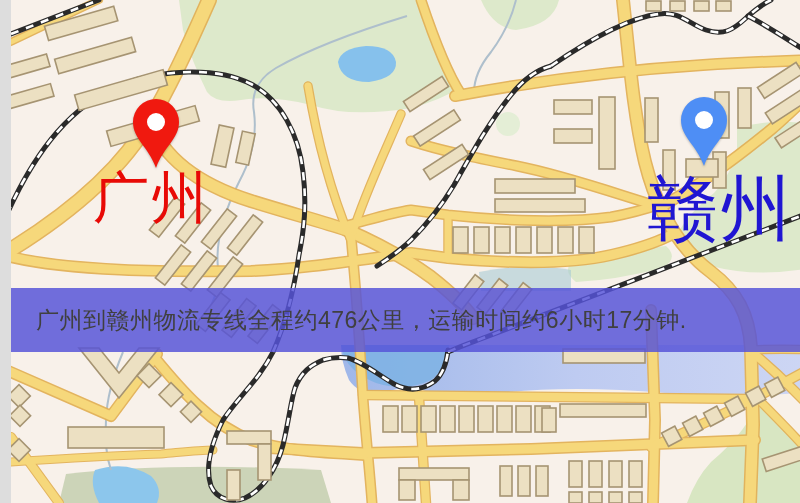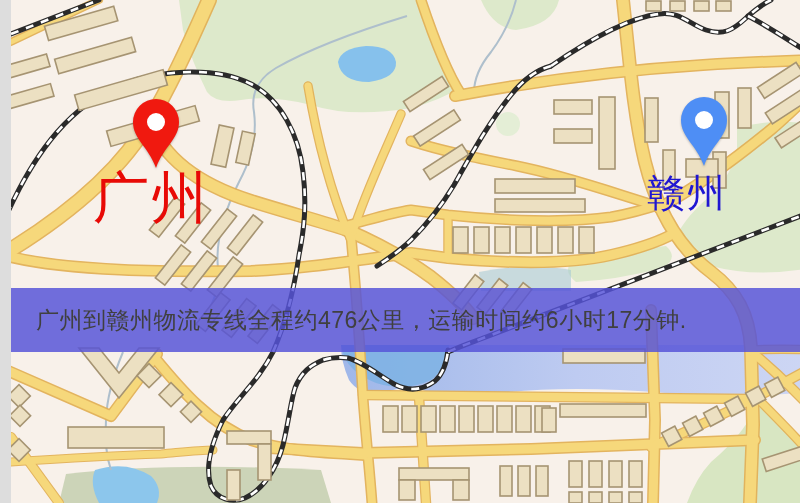--- a/index.html
+++ b/index.html
@@ -6,21 +6,21 @@
   .stage{position:relative;width:791px;height:503px;overflow:hidden;
          font-family:"Liberation Sans","DejaVu Sans",sans-serif;background:#f8f1ea;margin-left:11px;}
   .stage svg.mapart{position:absolute;left:0;top:0;}
   .pin{position:absolute;width:60px;height:76px;pointer-events:auto;
        filter:drop-shadow(0 1px 1px rgba(0,0,0,.25));}
   .pin-origin{left:115px;top:94px;}
   .pin-dest{left:663px;top:92px;}
   .city-label{position:absolute;font-family:"Liberation Serif","DejaVu Serif",serif;
               font-weight:400;line-height:1;white-space:nowrap;letter-spacing:2px;}
   .label-origin{left:82px;top:170px;font-size:56px;color:#e80a06;}
-  .label-dest{left:636px;top:174px;font-size:38px;color:#2016d2;}
+  .label-dest{left:636px;top:174px;font-size:71px;color:#2016d2;}
   .banner{position:absolute;left:0;top:288px;width:800px;height:64px;
           background:rgba(86,83,216,0.84);color:#404040;font-size:23px;
           line-height:64px;padding-left:25px;box-sizing:border-box;
           letter-spacing:0.5px;white-space:nowrap;}
 </style>
 </head>
 <body>
 
 <div class="stage">
 

